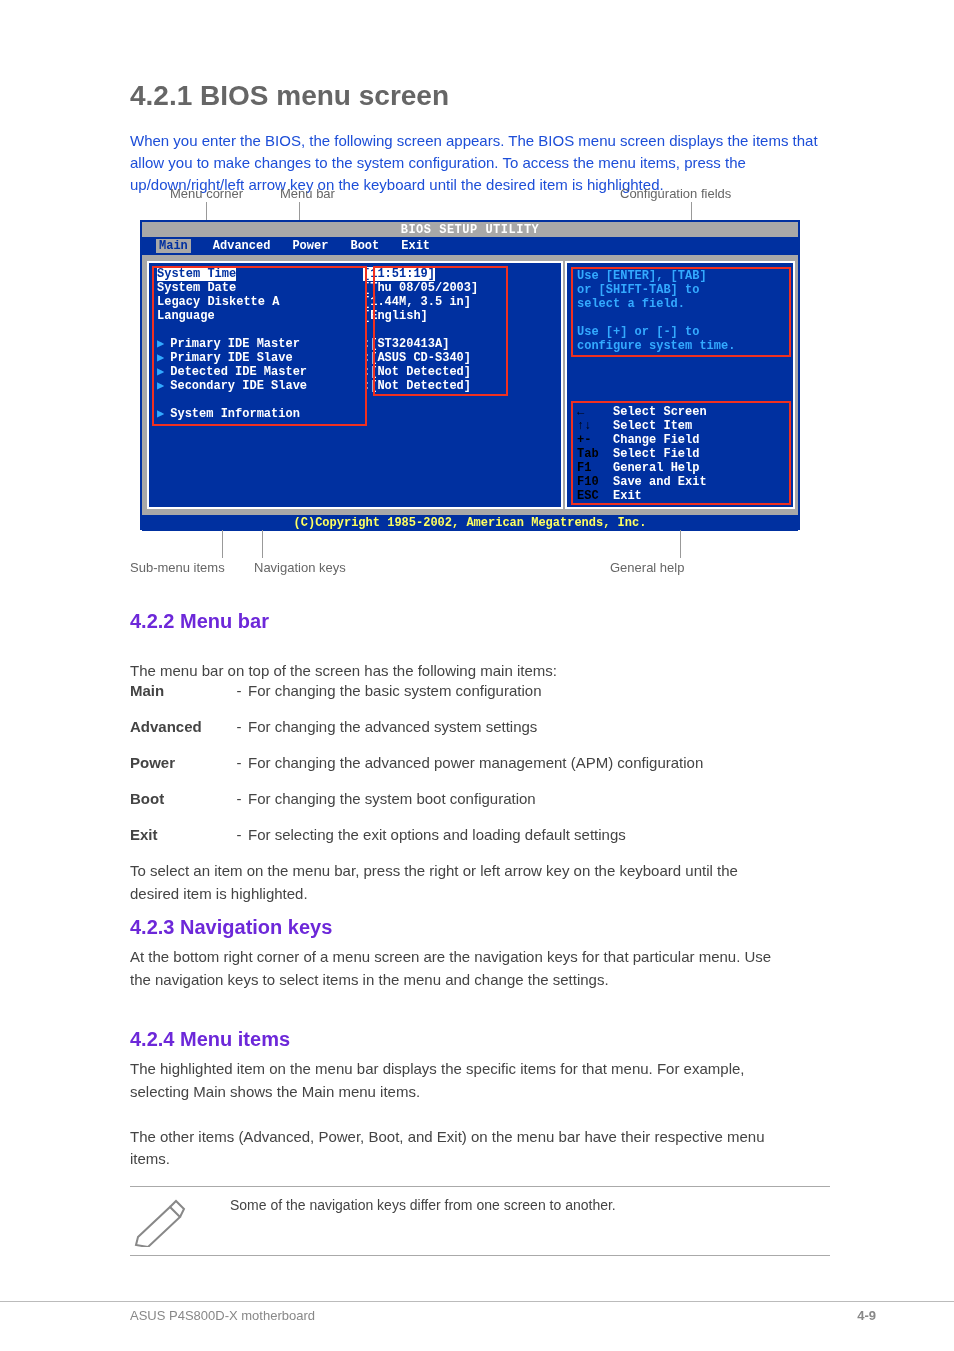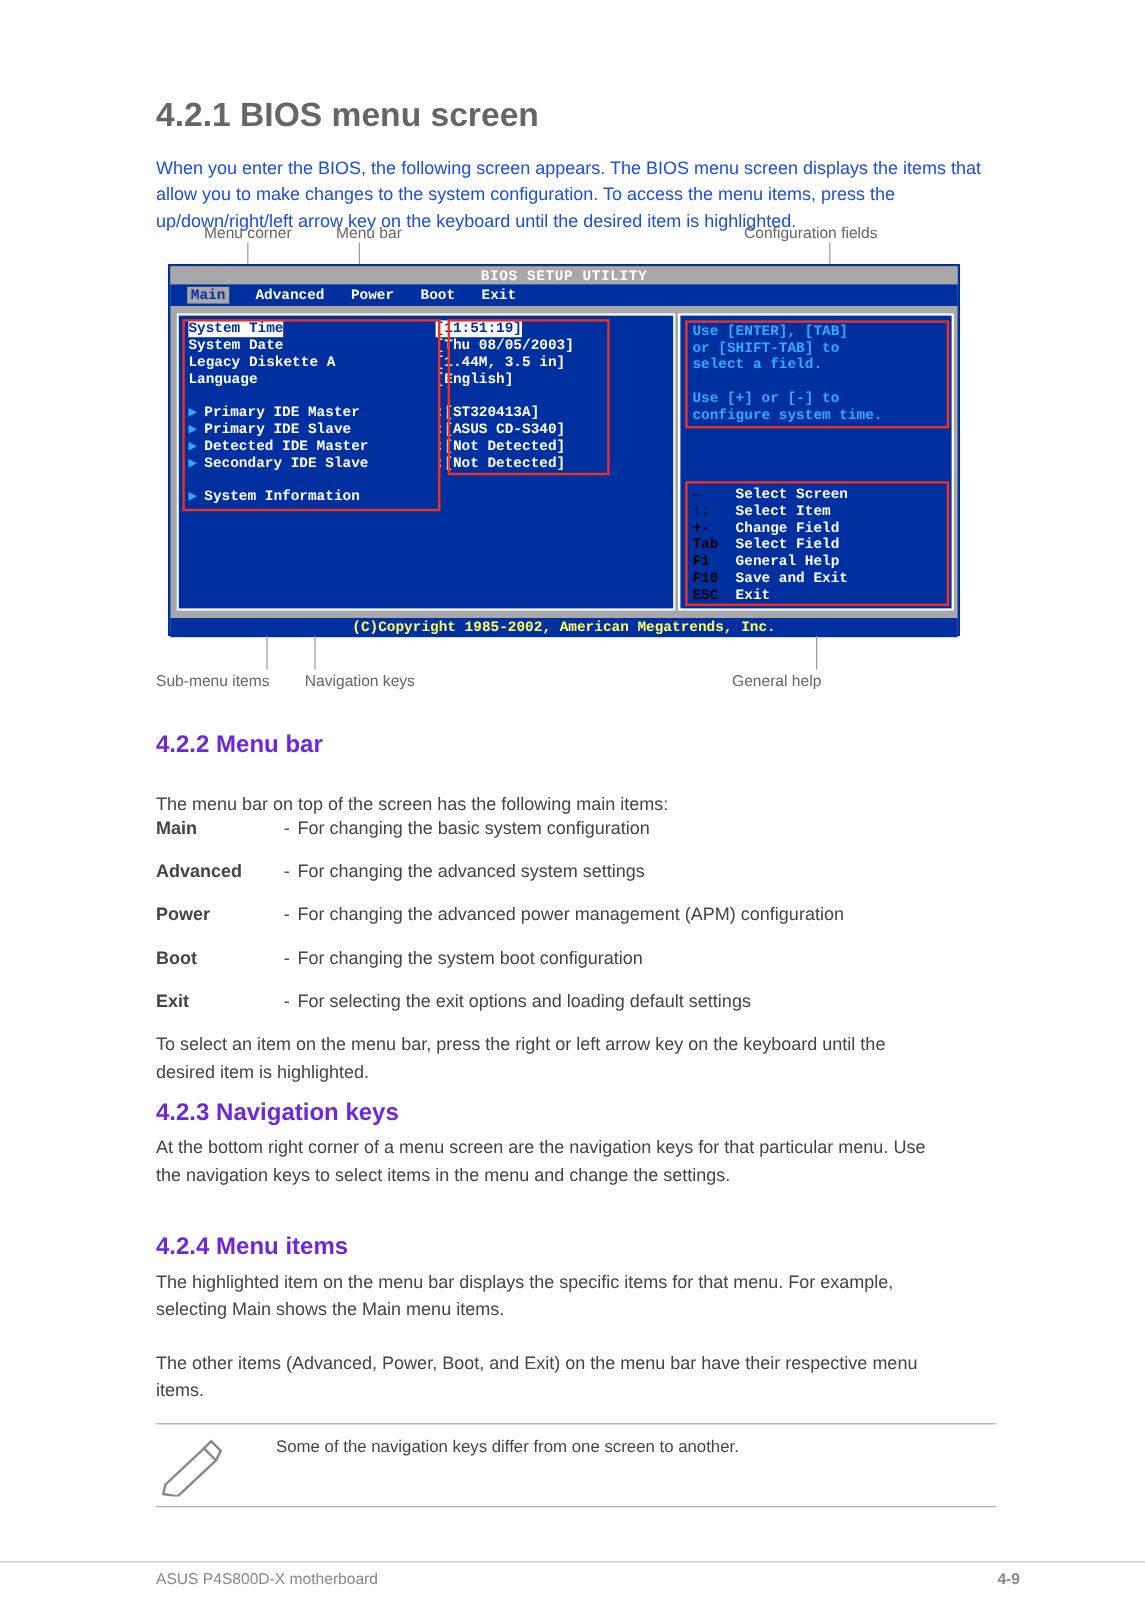--- a/index.html
+++ b/index.html
@@ -163,21 +163,21 @@
     left: 0; bottom: 28px;
     width: 100%;
     border-top: 1px solid #bbb;
     padding-top: 6px;
     display: flex;
     justify-content: space-between;
     font-size: 13px;
     color: #888;
   }
   .footer .left { padding-left: 130px; }
-  .footer .right { padding-right: 104px; font-weight: bold; }
+  .footer .right { padding-right: 78px; font-weight: bold; }
 </style>
 </head>
 <body>
 
 <div class="page-heading">4.2.1  BIOS menu screen</div>
 <div class="intro">When you enter the BIOS, the following screen appears. The BIOS menu screen displays the items that allow you to make changes to the system configuration. To access the menu items, press the up/down/right/left arrow key on the keyboard until the desired item is highlighted.</div>
 
 <div class="cl-lbl cl-lbl1">Menu corner</div>
 <div class="cl-lbl cl-lbl2">Menu bar</div>
 <div class="cl-lbl cl-lbl3">Configuration fields</div>

